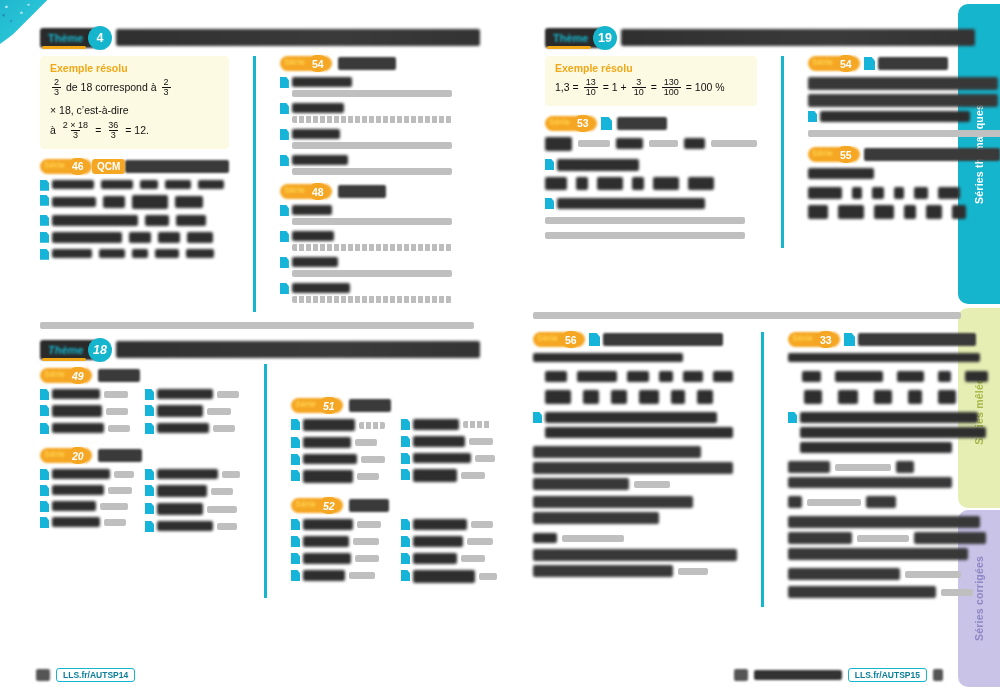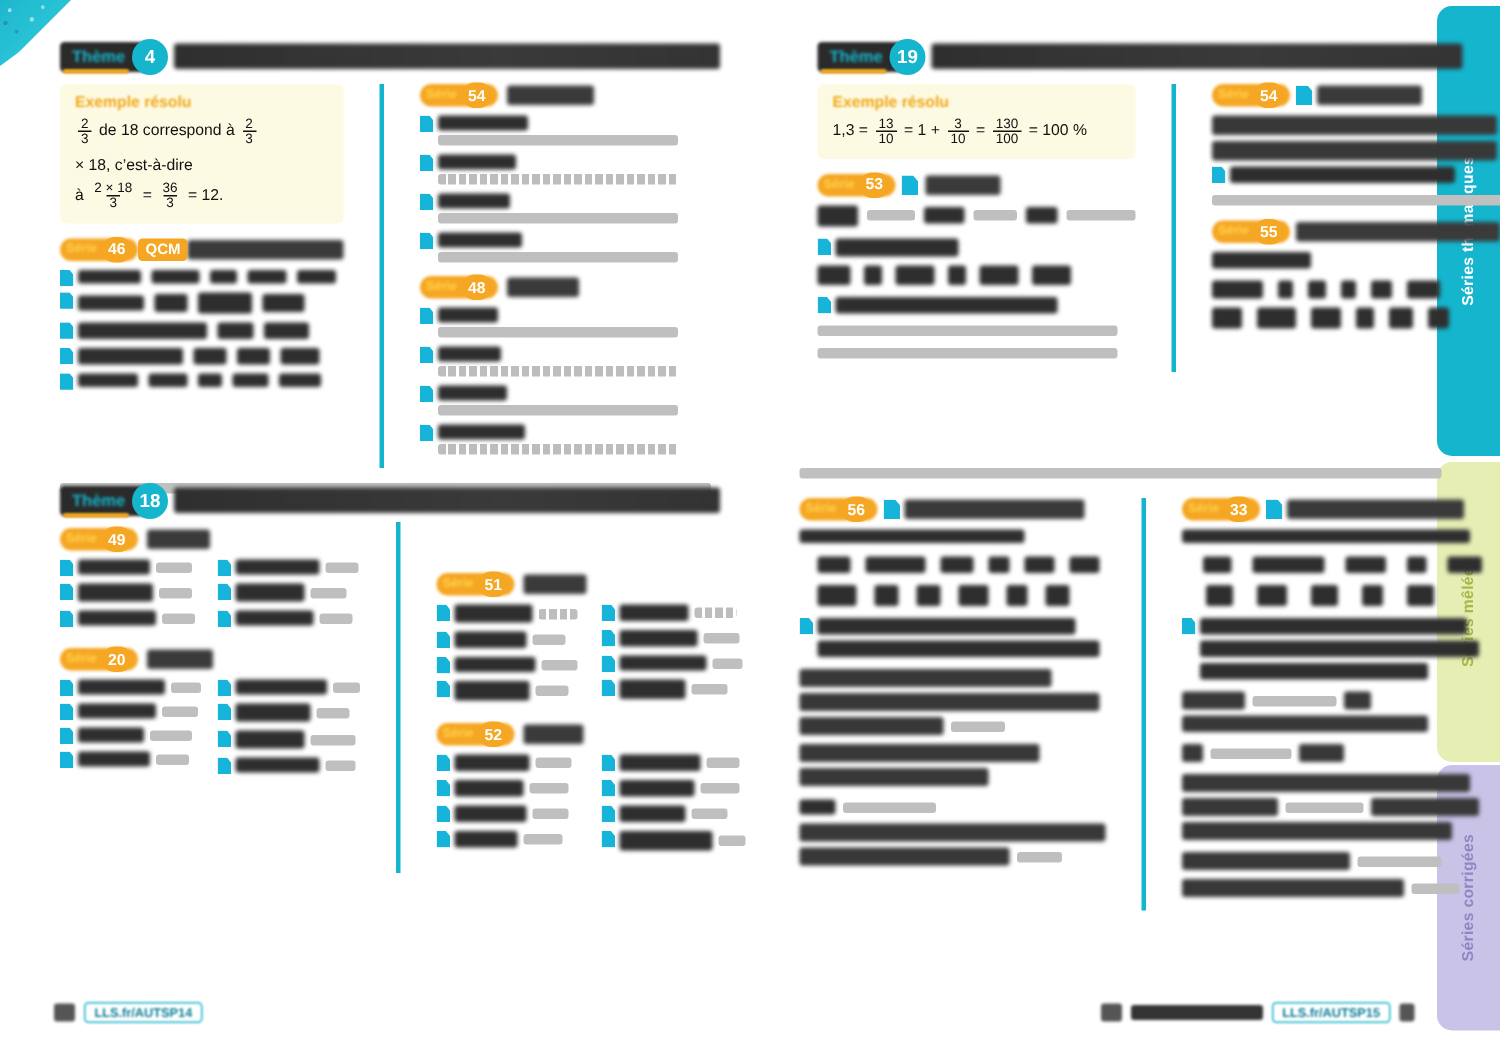--- a/index.html
+++ b/index.html
@@ -351,21 +351,21 @@
                 <div class="ans-dot" style="width:160px;"></div>
               </div>
             </div>
           </div>
         </div>
       </div>
     </div>
 
     <div class="divider" style="position:absolute;left:10px;top:310px;width:434px;"></div>
 
-    <div style="position:absolute; left:10px; top:324px; width:440px;">
+    <div style="position:absolute; left:10px; top:340px; width:440px;font-style:italic;">
       <div class="theme-head">
         <div class="theme-pill">Thème</div>
         <div class="theme-underline"></div>
         <div class="theme-num">18</div>
         <div class="theme-title"></div>
       </div>
 
       <div class="cols">
         <div class="col" style="width:203px;">
 

